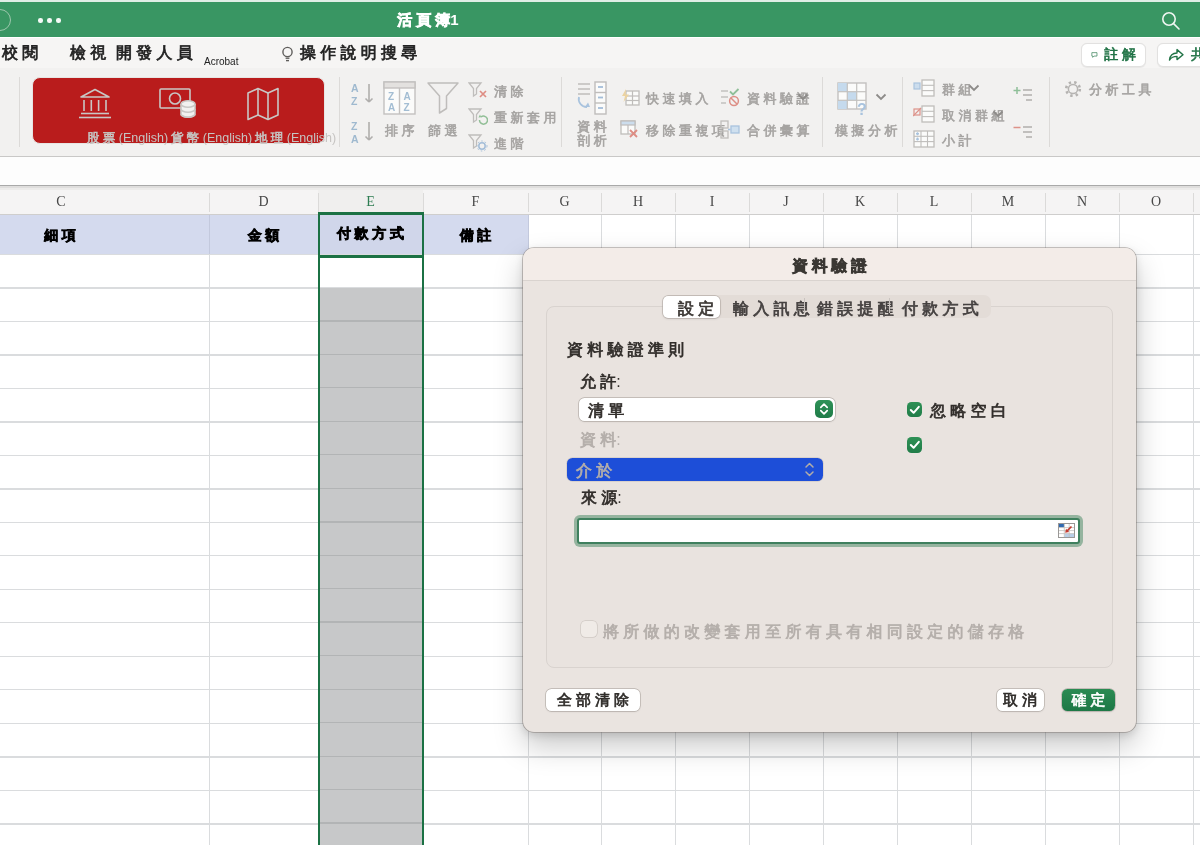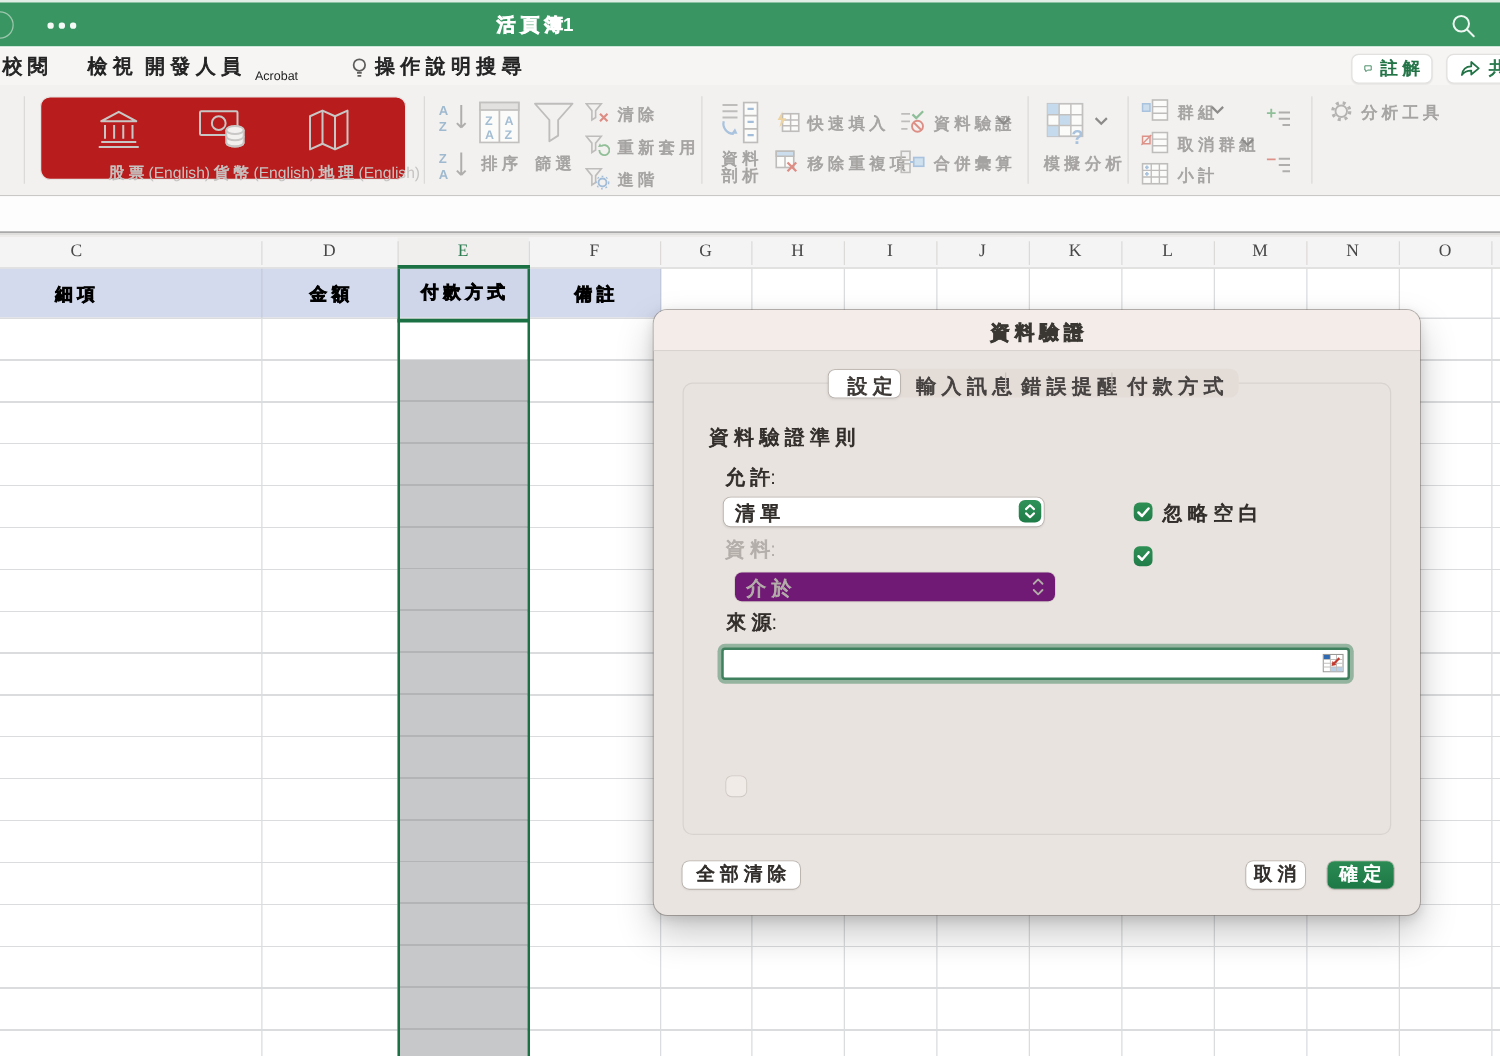--- a/index.html
+++ b/index.html
@@ -44,21 +44,21 @@
  box-shadow:0 0 0 .8px rgba(115,105,100,.5),0 14px 30px rgba(0,0,0,.22),0 3px 9px rgba(0,0,0,.13)}
 #dlg-titlebar{position:absolute;left:0;top:0;width:613px;height:33px;background:#f3ece8;border-radius:11px 11px 0 0;border-bottom:1px solid #d9d3cf}
 #dlg-title{position:absolute;left:0;top:8px;width:613px;text-align:center;font-size:15.5px;font-weight:bold;color:#3a3733}
 #dlg-box{position:absolute;left:23px;top:58px;width:567px;height:362px;border:1px solid #d9d3cf;border-radius:8px;background:#e9e3df}
 .dtxt{position:absolute;font-size:16px;color:#312d2a;white-space:nowrap}
 .dgray{position:absolute;font-size:16px;color:#b4aeaa;white-space:nowrap}
 .pill{position:absolute;background:#fff;border-radius:5px;box-shadow:0 0 0 .7px rgba(180,172,166,.9),0 1px 2.5px rgba(0,0,0,.12)}
 .tsep{position:absolute;top:50px;width:1px;height:15px;background:#c9c3bf}
 .ddown{position:absolute;left:56px;width:256px;height:23px;background:#fff;border-radius:5.5px;
  box-shadow:0 0 0 .7px rgba(175,168,162,.85),0 1px 2px rgba(0,0,0,.1)}
-.ddown2{position:absolute;left:65px;width:256px;height:23px;background:#701a75;border-radius:5.5px;box-shadow:0 0 0 .7px rgba(200,193,188,.7)}
+.ddown2{position:absolute;left:44px;width:256px;height:23px;background:#1d4ed8;border-radius:5.5px;box-shadow:0 0 0 .7px rgba(200,193,188,.7)}
 .gsq{position:absolute;right:2.5px;top:2.5px;width:18px;height:18px;border-radius:5px;background:linear-gradient(#2f9258,#1f7c48)}
 .cbx{position:absolute;width:15.5px;height:15.5px;border-radius:4.5px;background:linear-gradient(#2e9055,#217d49)}
 .btn{position:absolute;top:441px;height:22px;background:#fff;border-radius:5.5px;font-size:15px;color:#2e2b28;
  text-align:center;box-shadow:0 0 0 .7px rgba(175,168,162,.85),0 1px 2px rgba(0,0,0,.1);line-height:22px}
 </style></head>
 <body>
 <div id="titlebar">
  <div id="tb-circ"></div>
  <div class="dots">
       <i style="left:0"></i>
@@ -414,16 +414,17 @@
           <line x1="1" y1="7.6" x2="16" y2="7.6"></line>
           <line x1="1" y1="10.6" x2="16" y2="10.6"></line>
           <line x1="6.3" y1="1" x2="6.3" y2="14"></line>
           <line x1="11.2" y1="1" x2="11.2" y2="14"></line>
         </g>
    <path d="M13.5 3.5 L9 8" stroke="#c33b30" stroke-width="1.7"></path>
    <path d="M7.2 9.8 L11.2 9 L8 5.8 Z" fill="#c33b30"></path>
   </svg>
  </div>
  <div style="position:absolute;left:57.5px;top:373px;width:16px;height:16px;background:#f0ebe7;border-radius:4.5px;box-shadow:0 0 0 .7px rgba(200,193,188,.8)"></div>
+ <div class="dgray" style="left:80px;top:373.5px"><span class="cj">將所做的改變套用至所有具有相同設定的儲存格</span></div>
  <div class="btn" style="left:23px;width:94px"><span class="cj">全部清除</span></div>
  <div class="btn" style="left:473.5px;width:47px"><span class="cj">取消</span></div>
  <div class="btn" style="left:539px;width:53px;background:linear-gradient(#2b8b53,#1d7846);color:#fff"><span class="cj">確定</span></div>
 </div>
 
 </body></html>

